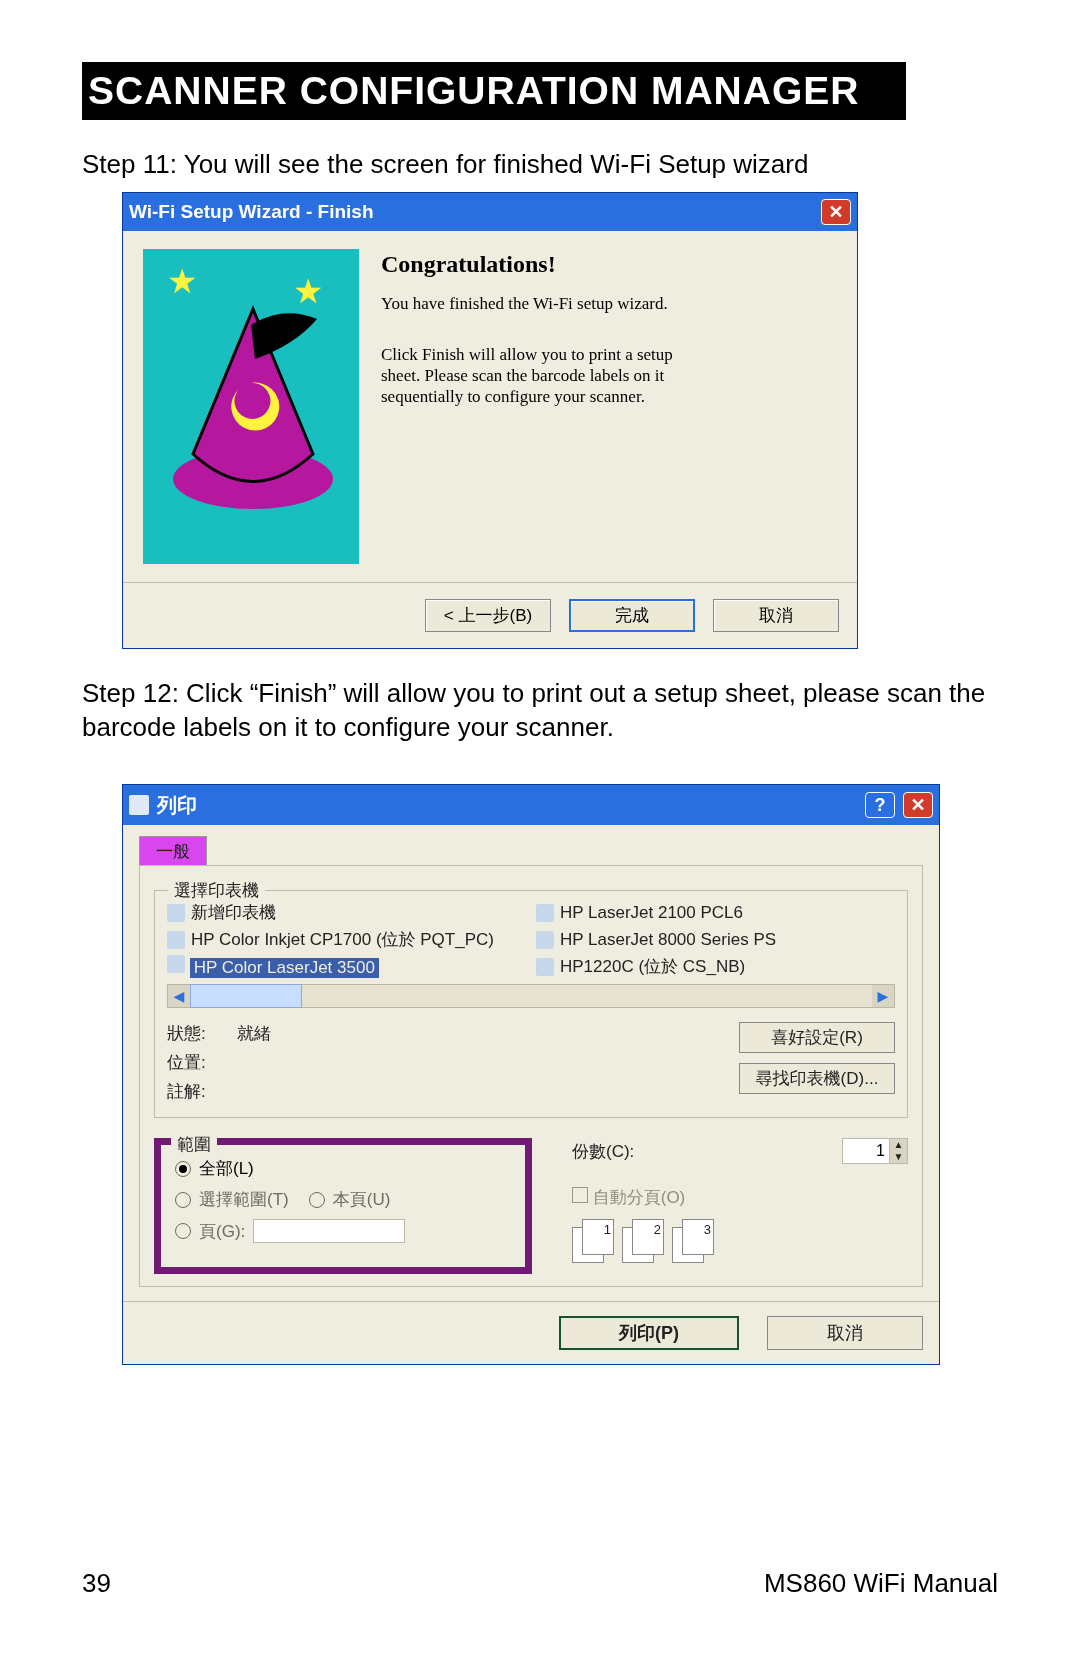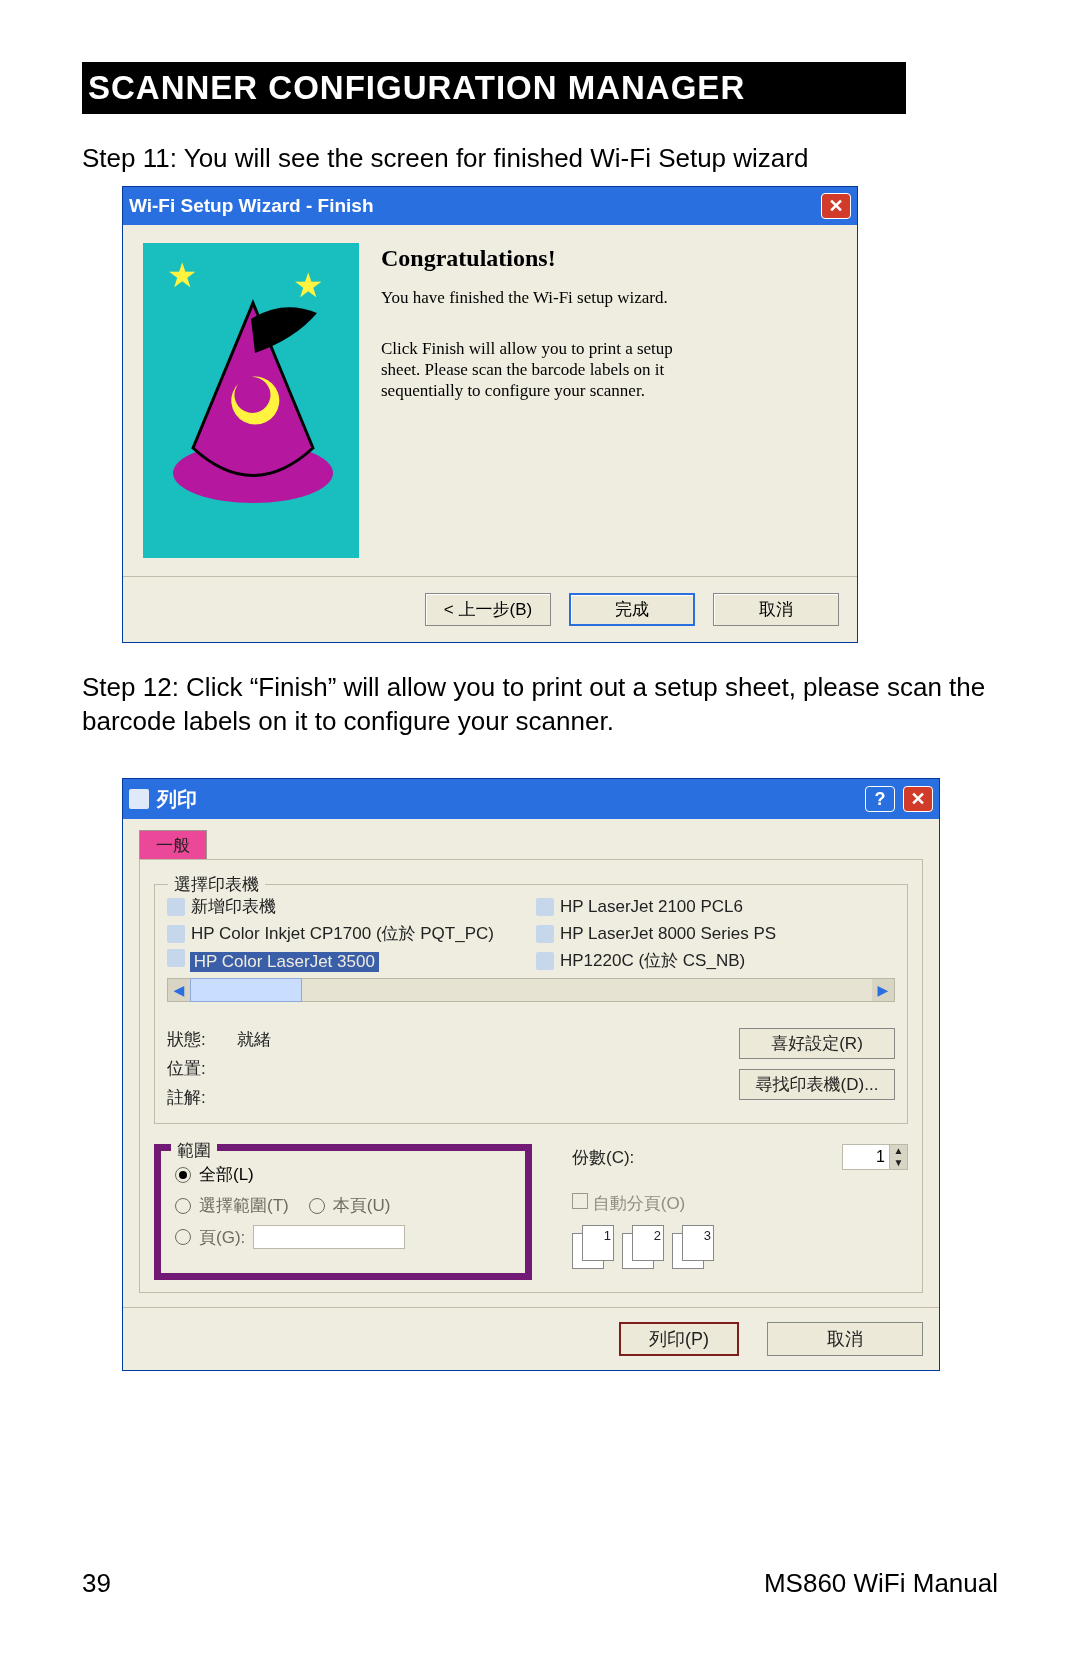--- a/index.html
+++ b/index.html
@@ -13,21 +13,21 @@
   .page {
     padding: 62px 82px 40px 82px;
     box-sizing: border-box;
     height: 100%;
     position: relative;
   }
   .header-bar {
     background: #000;
     color: #fff;
     font-weight: 700;
-    font-size: 33px;
+    font-size: 39px;
     letter-spacing: 1px;
     padding: 7px 6px 7px 6px;
     display: inline-block;
     width: 812px;
   }
   .step-text {
     font-size: 26px;
     margin: 22px 0 10px 0;
     line-height: 1.3;
   }
@@ -135,21 +135,21 @@
     border-radius: 4px;
     color: #fff; font-weight: bold; font-size: 18px;
     display:flex;align-items:center;justify-content:center;
   }
   .pbody { padding: 10px 16px 14px 16px; }
   .tab {
     display:inline-block;
     border: 1px solid #9c9a8c;
     border-bottom: none;
     padding: 3px 16px 3px 16px;
-    background: #ec4899;
+    background: #d946ef;
     position: relative; top: 1px;
   }
   .groupbox {
     border: 1px solid #c0bca9;
     padding: 12px 14px 12px 14px;
     margin-top: 0;
     position: relative;
   }
   .groupbox .legend {
     position: absolute; top: -12px; left: 10px;
@@ -182,21 +182,21 @@
   }
   .scrollbar .arrow {
     width: 22px; height: 100%;
     background: #d9d5c4;
     display:flex;align-items:center;justify-content:center;
     color: #2a6fe0; font-size: 14px;
   }
   .scrollbar .thumb {
     height: 100%; width: 110px; background: #c8ddff; border: 1px solid #8fa9da;
   }
-  .status-row { display:flex; justify-content:space-between; margin-top:26px; }
+  .status-row { display:flex; justify-content:space-between; margin-top:14px; }
   .status-labels { display:grid; grid-template-columns: 70px auto; row-gap:6px; }
   .side-btns { display:flex; flex-direction:column; gap:10px; }
   .small-btn {
     border: 1px solid #888;
     background: #ece9d8;
     font-size: 17px;
     padding: 3px 10px;
     min-width: 134px; text-align:center;
   }
   .range-copies { display:flex; gap: 40px; margin-top: 20px; }
@@ -246,21 +246,21 @@
     display:flex; justify-content:flex-end; gap: 28px;
     border-top: 1px solid #c0bca9;
   }
   .pfooter .btn {
     border: 1px solid #888;
     background: #ece9d8;
     font-size: 18px;
     padding: 4px 22px;
     min-width: 110px; text-align:center;
   }
-  .pfooter .btn.default { border: 2px solid #7f1d1d; padding: 3px 3px; }
+  .pfooter .btn.default { border: 2px solid #14532d; padding: 3px 33px; font-weight: bold; }
 
   .page-footer {
     position:absolute; bottom: 70px; left: 82px; right: 82px;
     display:flex; justify-content:space-between;
     font-size: 26px;
   }
 
   .picon-sm { width:18px;height:18px;display:inline-block;background:#c7d7eb;border-radius:2px; flex:none;}
   .chk { width:14px; height:14px; border:1px solid #9a9786; display:inline-block; }
   .disabled { color:#8f8d7e; }

